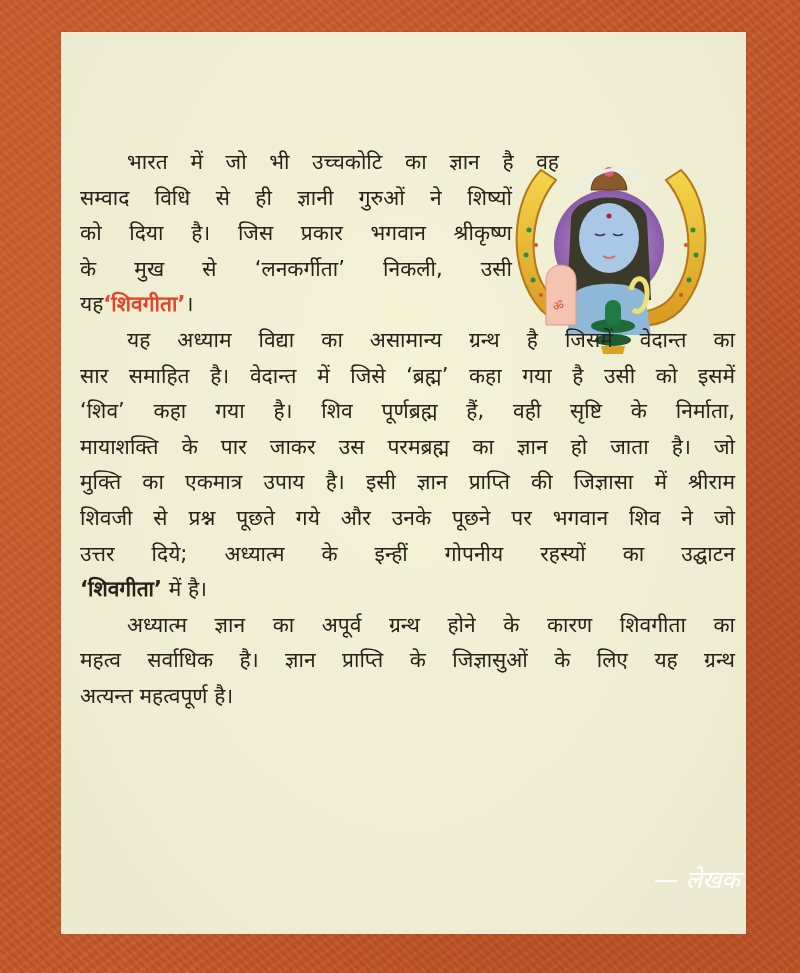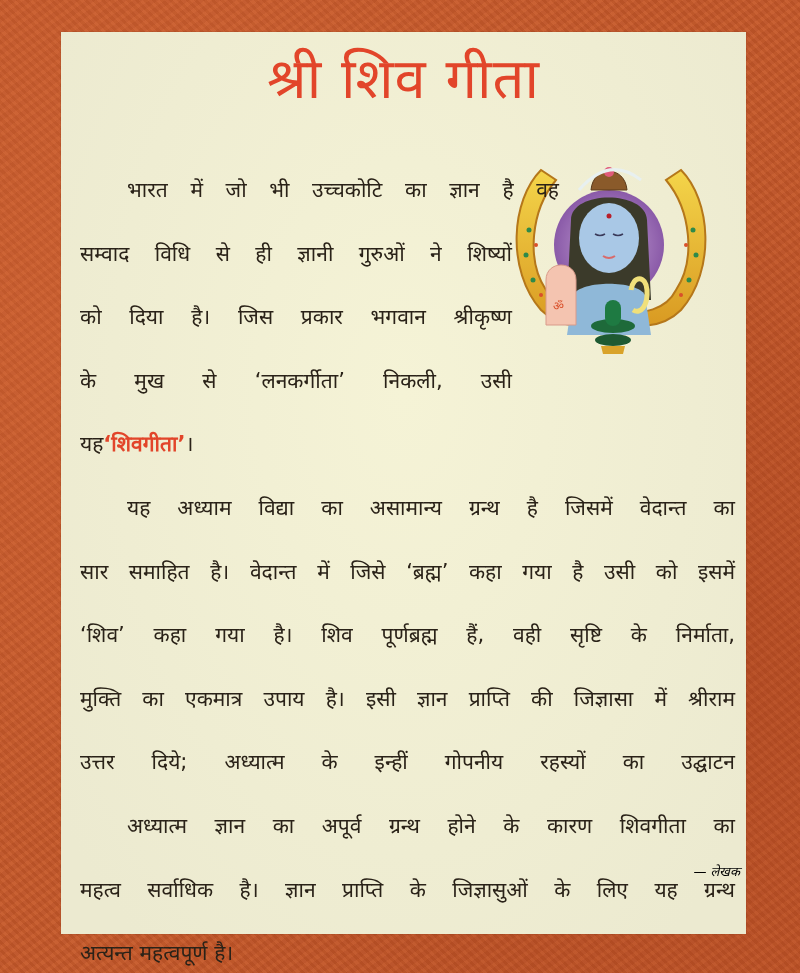--- a/index.html
+++ b/index.html
@@ -22,39 +22,38 @@
     .title {
       position: absolute; left: 0; right: 0; top: 12px; text-align: center;
       font-size: 56px; color: #e2452a; line-height: 70px; letter-spacing: 1px;
       font-family: "DejaVu Sans", sans-serif;
     }
     .body-text {
       position: absolute; left: 19px; top: 113px; width: 655px;
       font-family: "DejaVu Sans", sans-serif;
       font-size: 21px; color: #2a2218; line-height: 35.6px;
     }
-    .line { display: block; white-space: nowrap; height: 35.6px; text-align: justify; text-align-last: justify; margin-top: 28px; }
+    .line { display: block; white-space: nowrap; height: 35.6px; text-align: justify; text-align-last: justify; }
     .line.indent { padding-left: 47px; }
     .line.last { text-align-last: left; }
     .line.narrow { width: 432px; }
     .hl-red { color: #e2452a; font-weight: bold; }
     .hl-bold { font-weight: bold; color: #2a2218; }
     .signature {
-      position: absolute; right: 60px; top: 862px; font-size: 13px;
-      font-style: italic; color: #000000;
+      position: absolute; right: 60px; top: 862px; font-size: 24px;
+      font-style: italic; color: #ffffff;
     }
     .shiva {
       position: absolute; left: 440px; top: 118px; width: 220px; height: 210px;
     }
   </style>
 </head>
 <body>
 
 <div class="panel">
-  <div class="title">श्री शिव गीता</div>
 
   <svg class="shiva" viewBox="0 0 220 210">
     <defs>
       <radialGradient id="halo" cx="50%" cy="50%" r="50%">
         <stop offset="0%" stop-color="#c9a6d8"></stop>
         <stop offset="100%" stop-color="#8a5aa8"></stop>
       </radialGradient>
       <linearGradient id="gold" x1="0" y1="0" x2="0" y2="1">
         <stop offset="0%" stop-color="#f4d54a"></stop>
         <stop offset="100%" stop-color="#d99a22"></stop>
@@ -107,22 +106,25 @@
 
     <span class="line indent narrow">भारत में जो भी उच्चकोटि का ज्ञान है वह</span>
     <span class="line narrow">सम्वाद विधि से ही ज्ञानी गुरुओं ने शिष्यों</span>
     <span class="line narrow">को दिया है। जिस प्रकार भगवान श्रीकृष्ण</span>
     <span class="line narrow">के मुख से ‘लनकर्गीता’ निकली, उसी</span>
     <span class="line last"><span>यह</span><span class="hl-red">‘शिवगीता’</span><span>।</span></span>
 
     <span class="line indent">यह अध्याम विद्या का असामान्य ग्रन्थ है जिसमें वेदान्त का</span>
     <span class="line">सार समाहित है। वेदान्त में जिसे ‘ब्रह्म’ कहा गया है उसी को इसमें</span>
     <span class="line">‘शिव’ कहा गया है। शिव पूर्णब्रह्म हैं, वही सृष्टि के निर्माता,</span>
+    <span class="line">मायाशक्ति के पार जाकर उस परमब्रह्म का ज्ञान हो जाता है। जो</span>
     <span class="line">मुक्ति का एकमात्र उपाय है। इसी ज्ञान प्राप्ति की जिज्ञासा में श्रीराम</span>
+    <span class="line">शिवजी से प्रश्न पूछते गये और उनके पूछने पर भगवान शिव ने जो</span>
     <span class="line">उत्तर दिये; अध्यात्म के इन्हीं गोपनीय रहस्यों का उद्घाटन</span>
+    <span class="line last"><span class="hl-bold">‘शिवगीता’</span><span> में है।</span></span>
 
     <span class="line indent">अध्यात्म ज्ञान का अपूर्व ग्रन्थ होने के कारण शिवगीता का</span>
     <span class="line">महत्व सर्वाधिक है। ज्ञान प्राप्ति के जिज्ञासुओं के लिए यह ग्रन्थ</span>
     <span class="line last">अत्यन्त महत्वपूर्ण है।</span>
   </div>
 </div>
 
 <div class="signature">— लेखक</div>
 
 </body></html>

